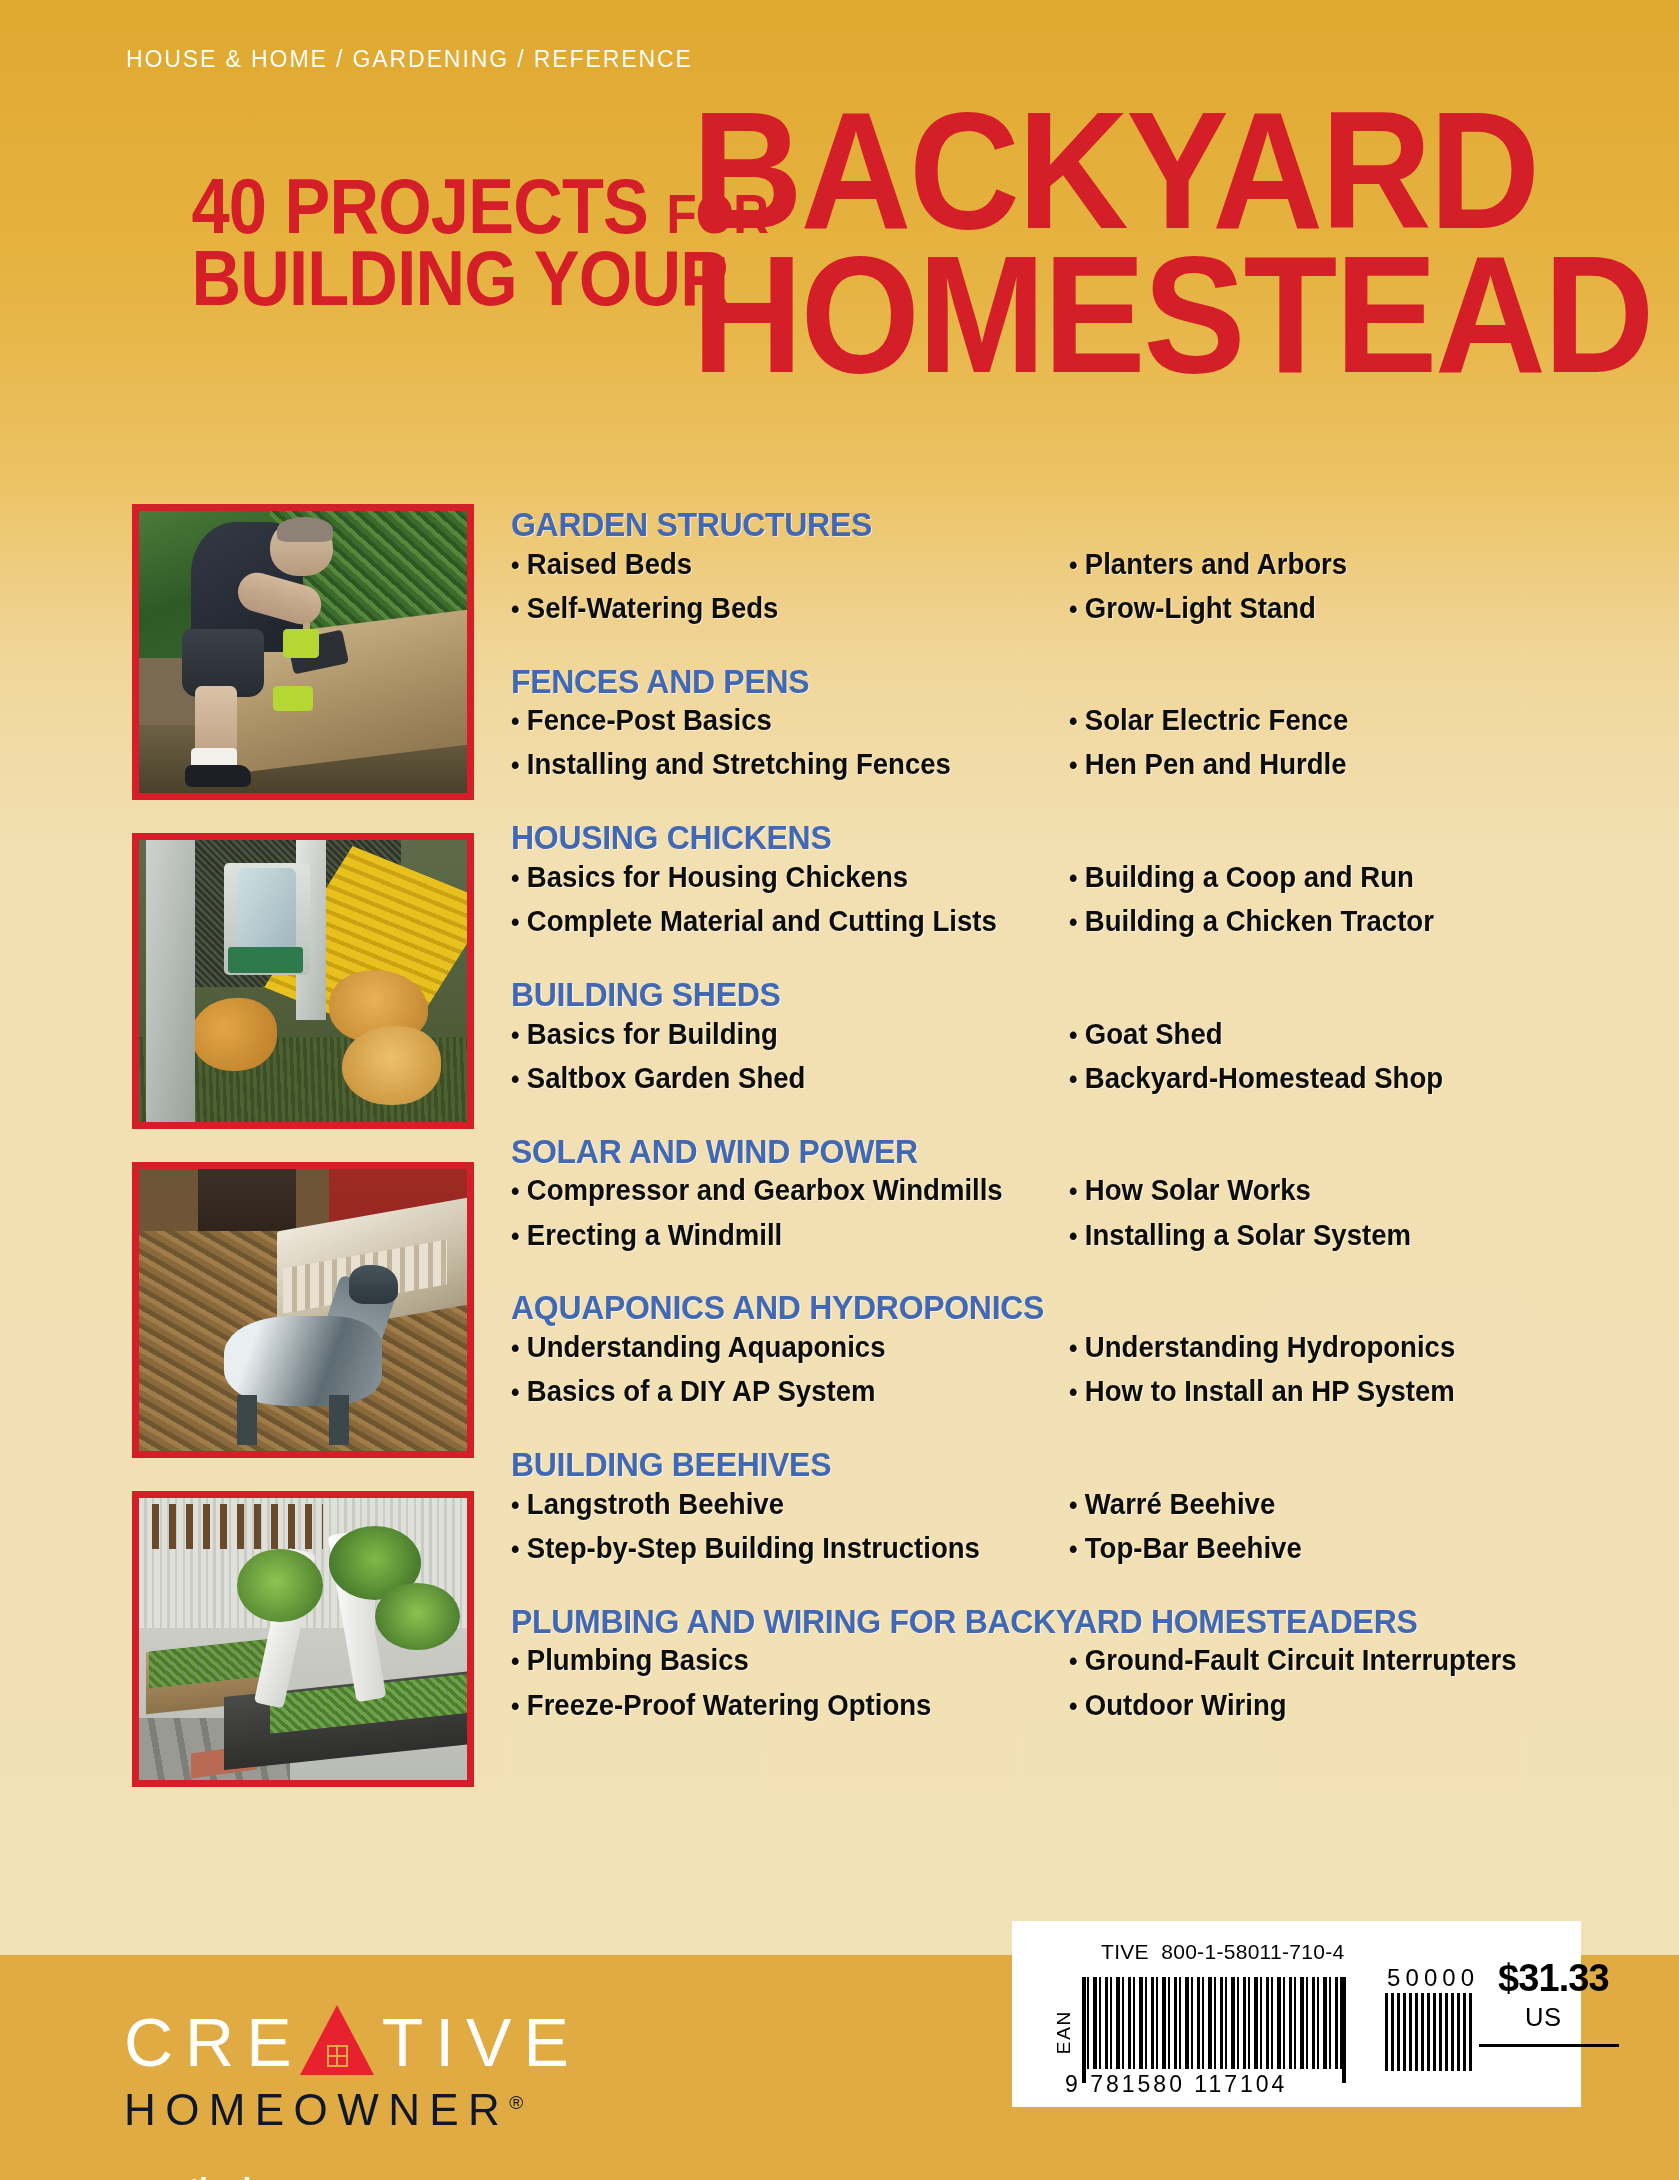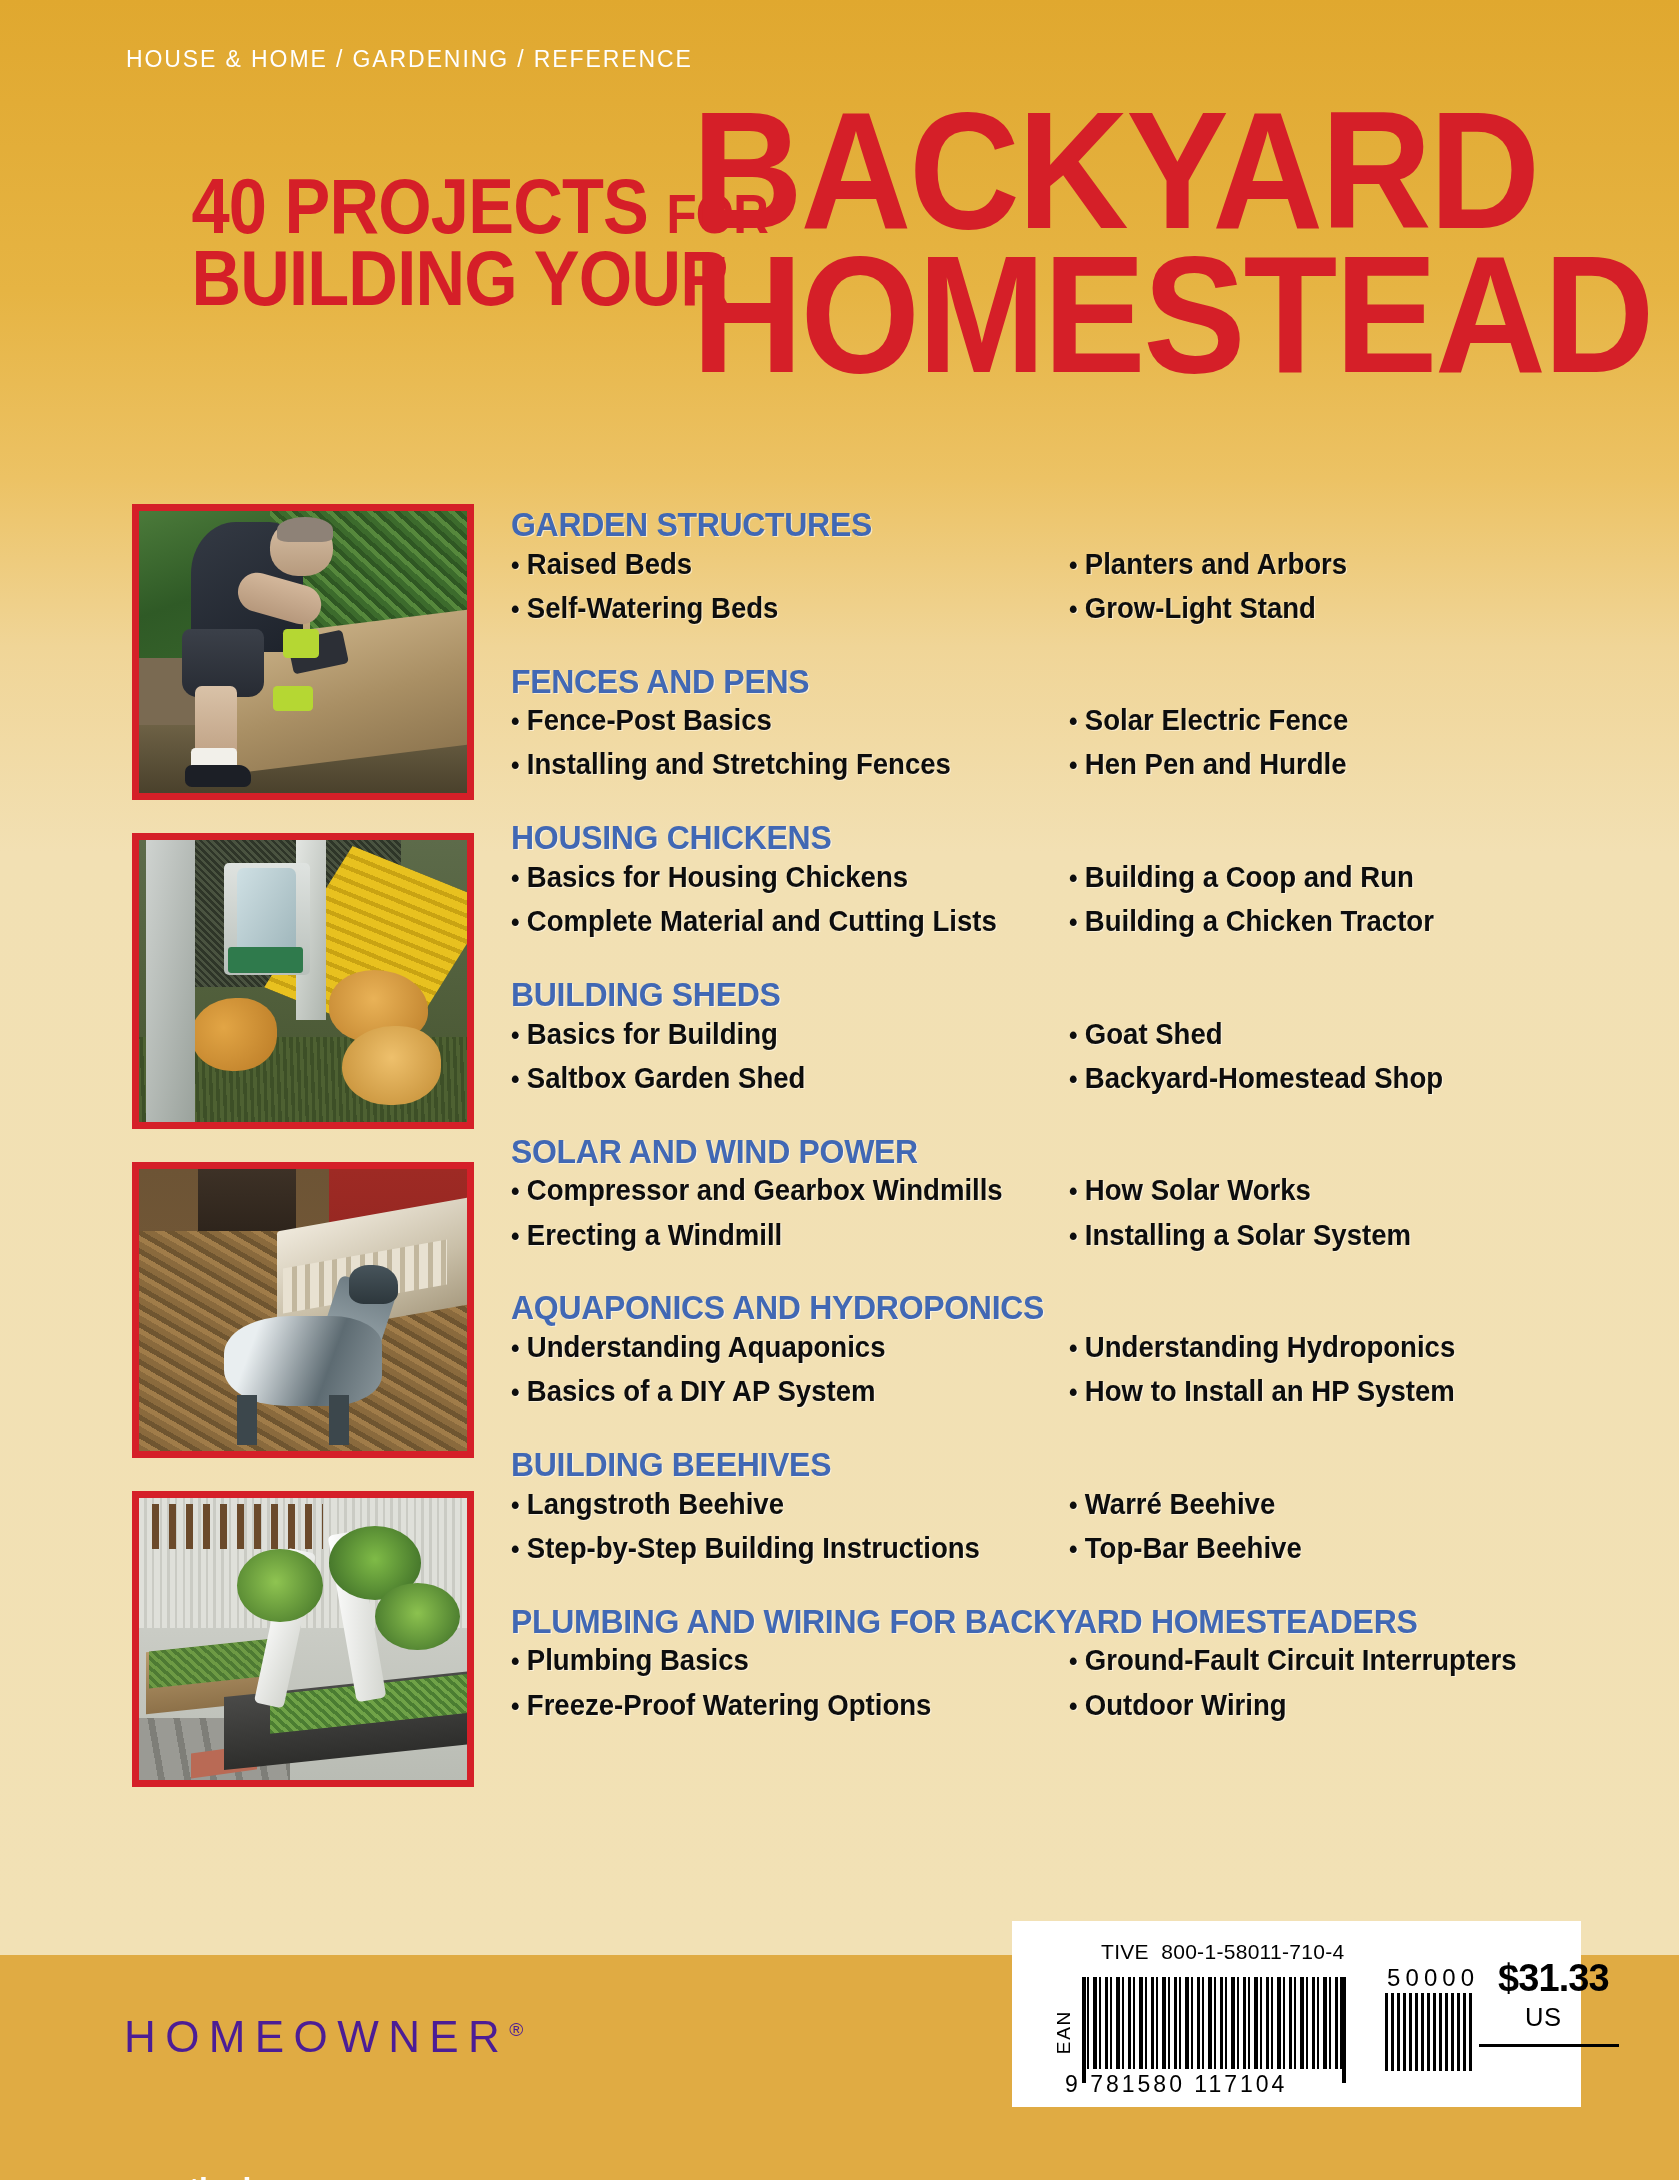--- a/index.html
+++ b/index.html
@@ -318,21 +318,21 @@
     background: #E0AB43;
   }
   .house .win::after {
     content: "";
     position: absolute;
     top: 50%; left: 0; right: 0;
     height: 2.6px; margin-top: -1.3px;
     background: #E0AB43;
   }
   .logo-row2 {
-    color: #4c1d95;
+    color: #0f172a;
     font-size: 44px;
     font-weight: 300;
     letter-spacing: 9.4px;
     margin-top: 10.2px;
     white-space: nowrap;
   }
   .logo-row2 .reg {
     font-size: 19px;
     vertical-align: super;
     letter-spacing: 0;
@@ -724,20 +724,28 @@
               <span class="bullet">•</span>
               <span>Outdoor Wiring</span>
             </div>
           </div>
         </div>
       </div>
     </div>
 
   <div class="footer">
     <div class="logo">
+      <div class="logo-row1">
+        <span class="lt">CRE</span>
+        <span class="house">
+          <span class="roof"></span>
+            <span class="win"></span>
+        </span>
+        <span class="lt">TIVE</span>
+      </div>
       <div class="logo-row2">
         <span>HOMEOWNER</span><span class="reg">®</span>
       </div>
     </div>
     <div class="site">creativehomeowner.com</div>
 
   </div>
 
   <div class="barcode-box">
     <div class="bc-isbn"><span>TIVE</span>&nbsp;&nbsp;<span>800-1-58011-710-4</span></div>

